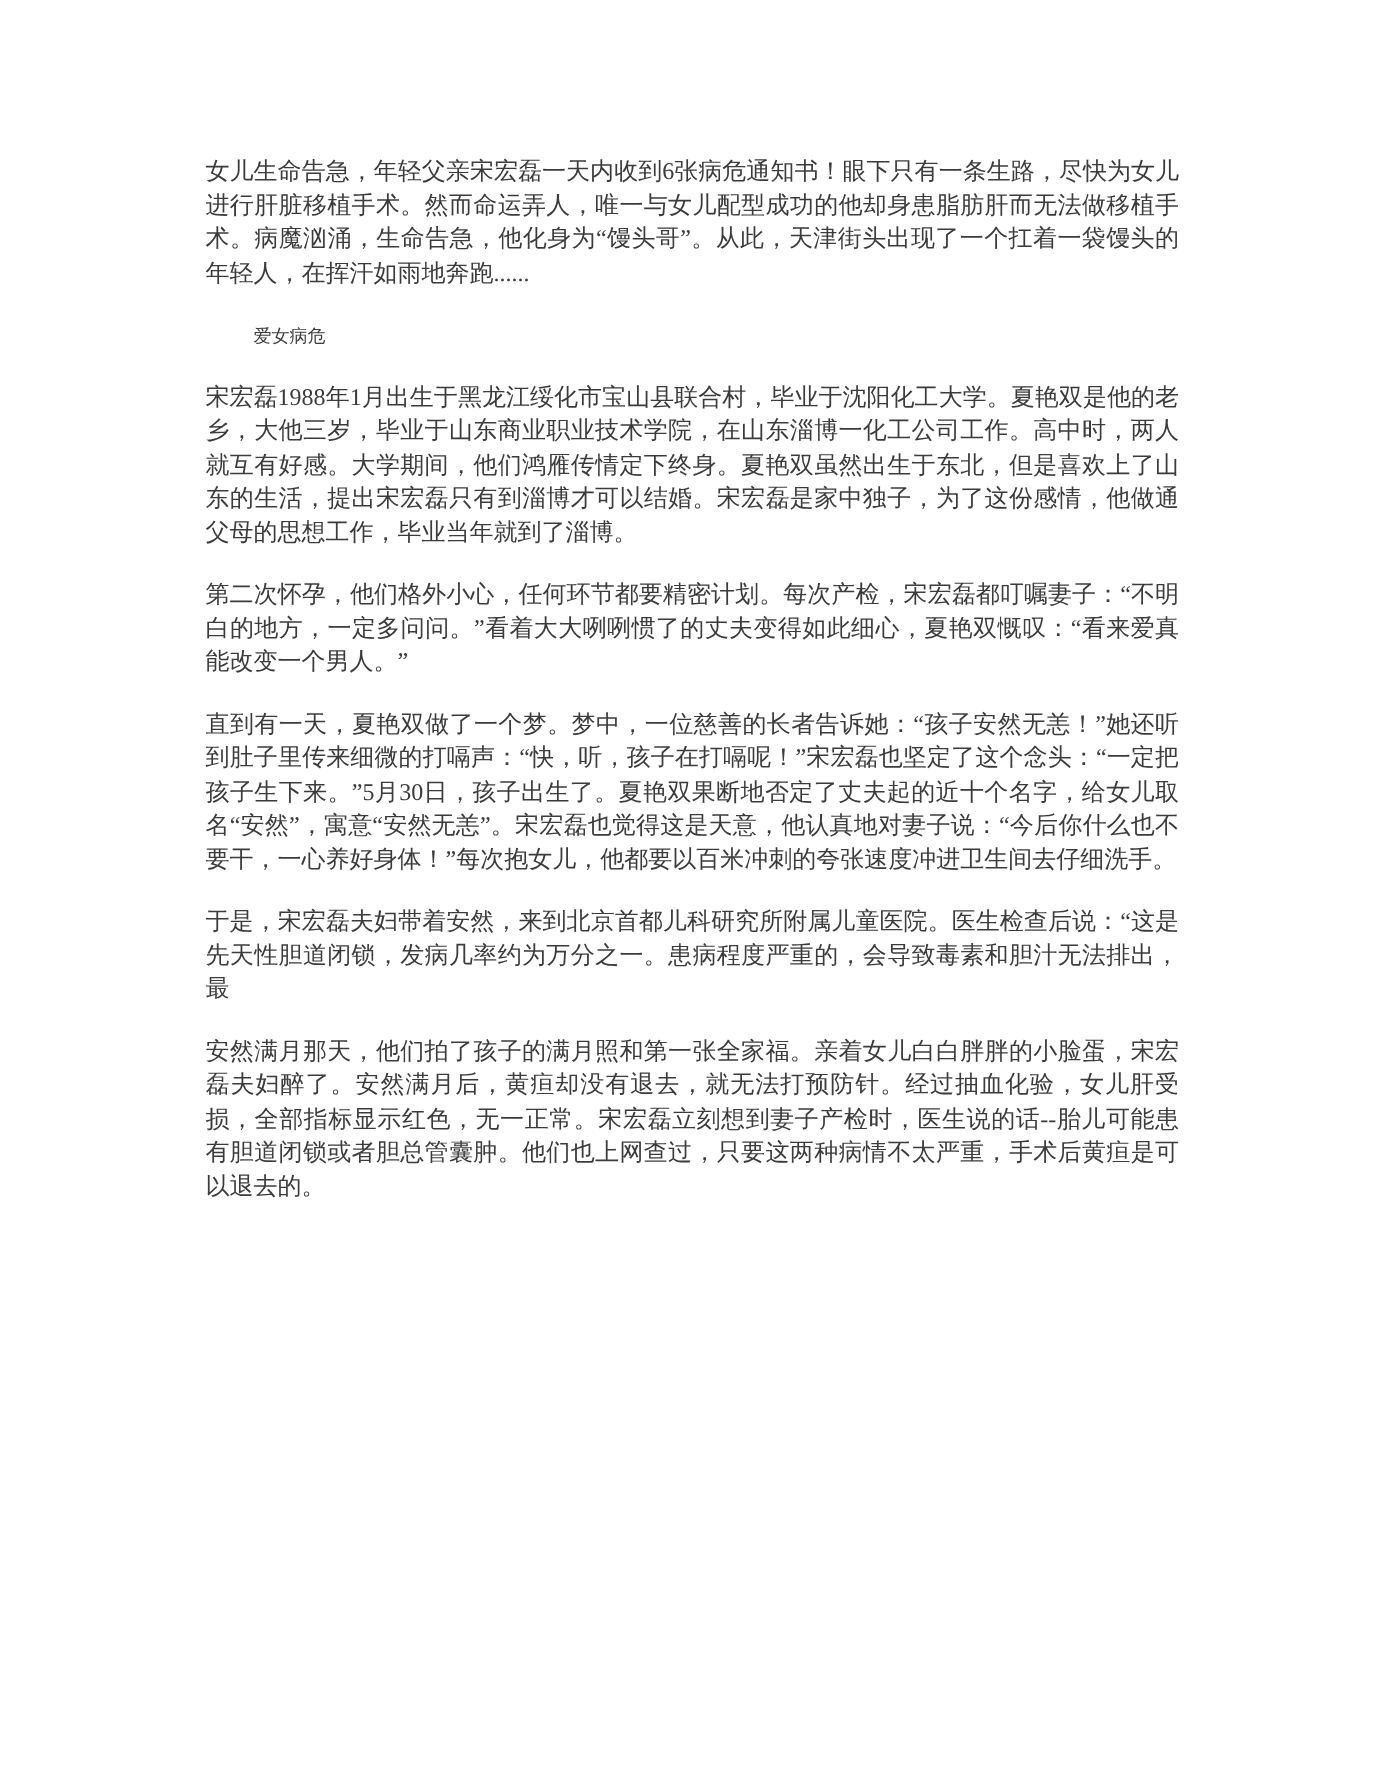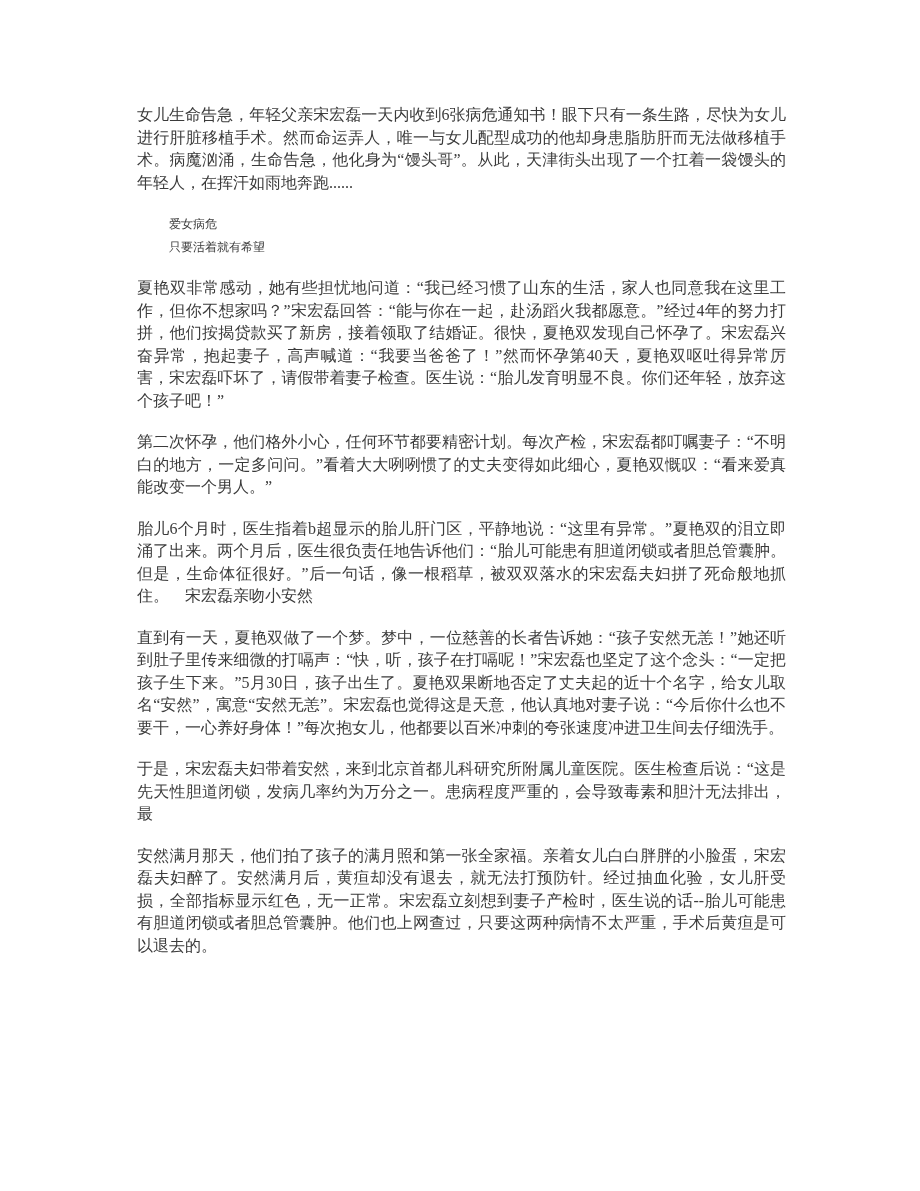--- a/index.html
+++ b/index.html
@@ -39,29 +39,27 @@
 </style>
 </head>
 <body>
 
 <div class="page">
 
   <p class="para">女儿生命告急，年轻父亲宋宏磊一天内收到6张病危通知书！眼下只有一条生路，尽快为女儿进行肝脏移植手术。然而命运弄人，唯一与女儿配型成功的他却身患脂肪肝而无法做移植手术。病魔汹涌，生命告急，他化身为“馒头哥”。从此，天津街头出现了一个扛着一袋馒头的年轻人，在挥汗如雨地奔跑......</p>
 
   <div class="section-heading">
     <p class="section-heading-line">爱女病危</p>
-    <p class="section-heading-line">只要活着就有希望</p>
   </div>
 
+  <p class="para">宋宏磊1988年1月出生于黑龙江绥化市宝山县联合村，毕业于沈阳化工大学。夏艳双是他的老乡，大他三岁，毕业于山东商业职业技术学院，在山东淄博一化工公司工作。高中时，两人就互有好感。大学期间，他们鸿雁传情定下终身。夏艳双虽然出生于东北，但是喜欢上了山东的生活，提出宋宏磊只有到淄博才可以结婚。宋宏磊是家中独子，为了这份感情，他做通父母的思想工作，毕业当年就到了淄博。</p>
 
-  <p class="para">夏艳双非常感动，她有些担忧地问道：“我已经习惯了山东的生活，家人也同意我在这里工作，但你不想家吗？”宋宏磊回答：“能与你在一起，赴汤蹈火我都愿意。”经过4年的努力打拼，他们按揭贷款买了新房，接着领取了结婚证。很快，夏艳双发现自己怀孕了。宋宏磊兴奋异常，抱起妻子，高声喊道：“我要当爸爸了！”然而怀孕第40天，夏艳双呕吐得异常厉害，宋宏磊吓坏了，请假带着妻子检查。医生说：“胎儿发育明显不良。你们还年轻，放弃这个孩子吧！”</p>
 
   <p class="para">第二次怀孕，他们格外小心，任何环节都要精密计划。每次产检，宋宏磊都叮嘱妻子：“不明白的地方，一定多问问。”看着大大咧咧惯了的丈夫变得如此细心，夏艳双慨叹：“看来爱真能改变一个男人。”</p>
 
-  <p class="para">胎儿6个月时，医生指着b超显示的胎儿肝门区，平静地说：“这里有异常。”夏艳双的泪立即涌了出来。两个月后，医生很负责任地告诉他们：“胎儿可能患有胆道闭锁或者胆总管囊肿。但是，生命体征很好。”后一句话，像一根稻草，被双双落水的宋宏磊夫妇拼了死命般地抓住。　宋宏磊亲吻小安然</p>
 
   <p class="para">直到有一天，夏艳双做了一个梦。梦中，一位慈善的长者告诉她：“孩子安然无恙！”她还听到肚子里传来细微的打嗝声：“快，听，孩子在打嗝呢！”宋宏磊也坚定了这个念头：“一定把孩子生下来。”5月30日，孩子出生了。夏艳双果断地否定了丈夫起的近十个名字，给女儿取名“安然”，寓意“安然无恙”。宋宏磊也觉得这是天意，他认真地对妻子说：“今后你什么也不要干，一心养好身体！”每次抱女儿，他都要以百米冲刺的夸张速度冲进卫生间去仔细洗手。</p>
 
   <p class="para">于是，宋宏磊夫妇带着安然，来到北京首都儿科研究所附属儿童医院。医生检查后说：“这是先天性胆道闭锁，发病几率约为万分之一。患病程度严重的，会导致毒素和胆汁无法排出，最</p>
 
   <p class="para">安然满月那天，他们拍了孩子的满月照和第一张全家福。亲着女儿白白胖胖的小脸蛋，宋宏磊夫妇醉了。安然满月后，黄疸却没有退去，就无法打预防针。经过抽血化验，女儿肝受损，全部指标显示红色，无一正常。宋宏磊立刻想到妻子产检时，医生说的话--胎儿可能患有胆道闭锁或者胆总管囊肿。他们也上网查过，只要这两种病情不太严重，手术后黄疸是可以退去的。</p>
 
 </div>
 
 </body></html>

